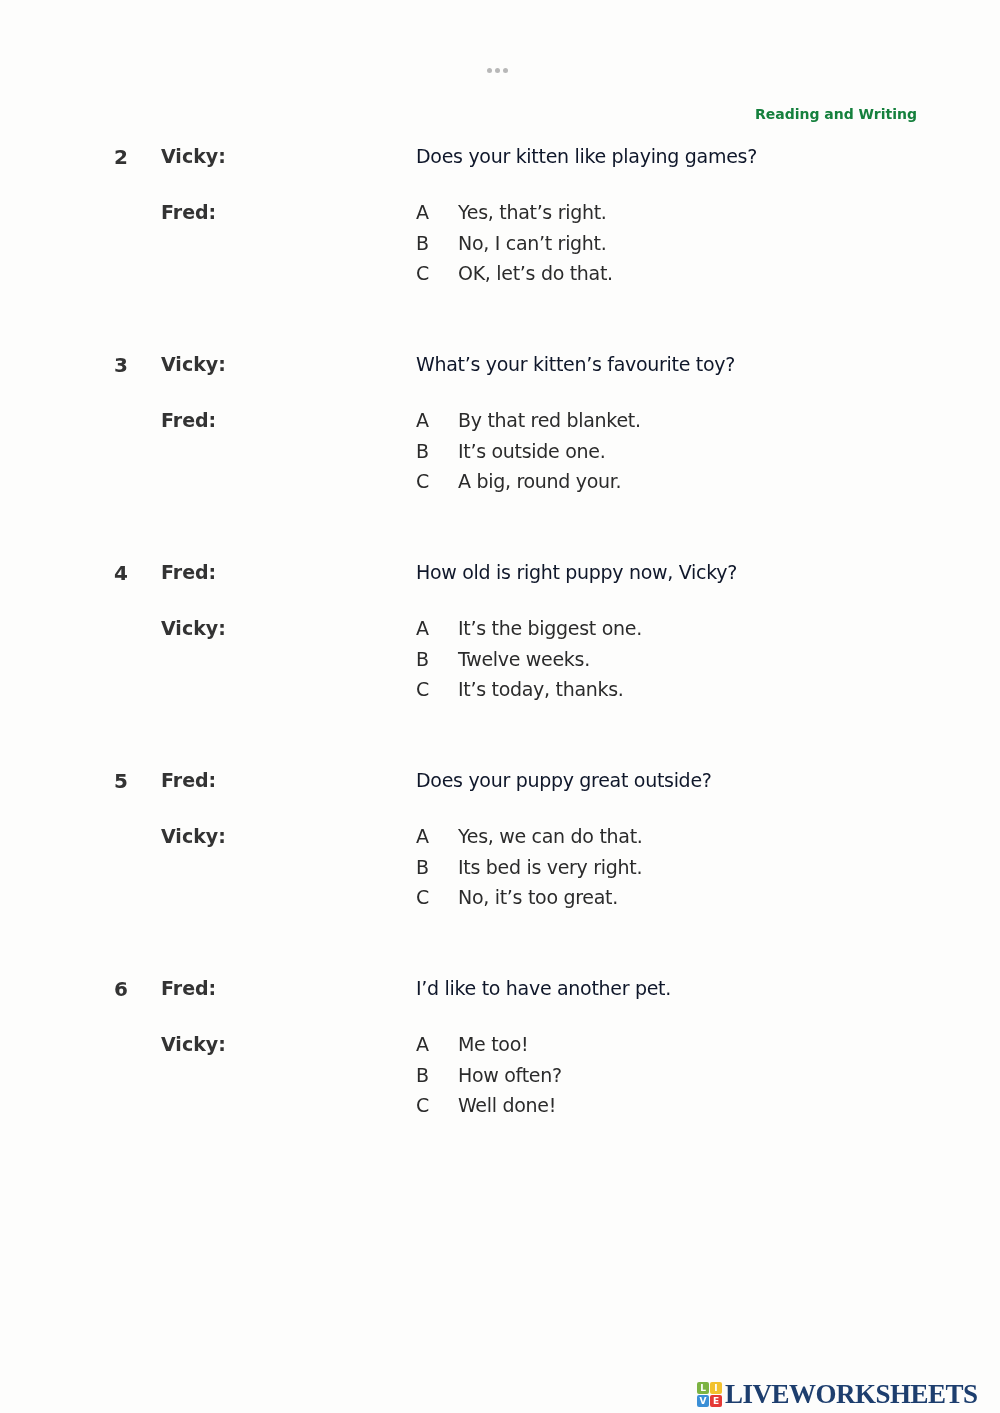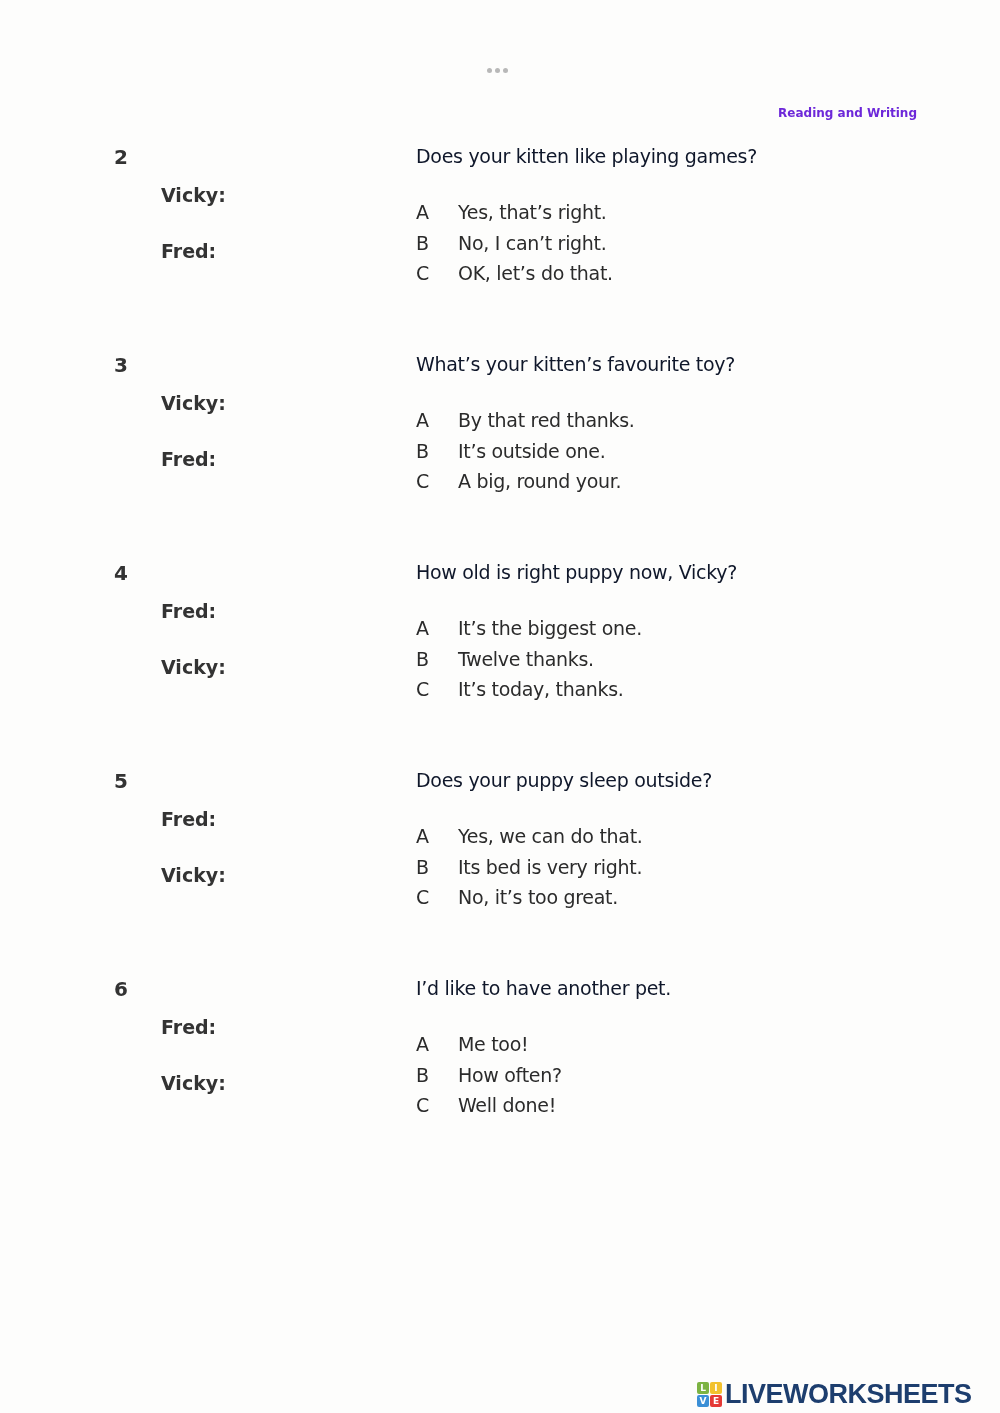--- a/index.html
+++ b/index.html
@@ -9,52 +9,52 @@
       font-family: "DejaVu Sans", sans-serif;
       color: #2b2b2b;
     }
     .dots {
       position: absolute; left: 487px; top: 68px;
       display: flex; gap: 3px;
     }
     .dots span { width: 5px; height: 5px; border-radius: 50%; background: #b8b8b8; display: block; }
     .section-header {
       position: absolute; right: 83px; top: 106px;
-      font-family: "DejaVu Sans", sans-serif; font-weight: bold; font-size: 12px;
-      color: #6d28d9;
+      font-family: "DejaVu Sans", sans-serif; font-weight: bold; font-size: 14px;
+      color: #15803d;
     }
     .question { position: absolute; left: 0; width: 1000px; }
     .q-num {
       position: absolute; left: 114px; top: 0;
       font-family: "DejaVu Sans", sans-serif; font-weight: bold; font-size: 20px; color: #333;
     }
     .speaker {
       position: absolute; left: 161px;
-      font-family: "DejaVu Sans", sans-serif; font-weight: bold; font-size: 19px; color: #333; margin-top: 39px;
+      font-family: "DejaVu Sans", sans-serif; font-weight: bold; font-size: 19px; color: #333;
     }
     .speaker.first { top: 0; }
     .speaker.second { top: 56px; }
     .prompt {
       position: absolute; left: 416px; top: 0;
       font-family: "DejaVu Sans", sans-serif; font-size: 19px; color: #0f172a;
       letter-spacing: -0.3px;
     }
     .options { position: absolute; left: 416px; top: 56px; }
     .option { display: flex; height: 30.5px; align-items: flex-start;
       font-family: "DejaVu Sans", sans-serif; font-size: 19px; color: #2b2b2b; letter-spacing: -0.3px; }
     .option .letter { width: 42px; display: inline-block; }
     .footer-logo {
       position: absolute; left: 697px; top: 1379px;
       display: flex; align-items: center;
     }
     .tiles { display: grid; grid-template-columns: 12px 12px; grid-template-rows: 12px 12px; gap: 1px; margin-right: 3px; }
     .tile { font-family: "DejaVu Sans", sans-serif; font-weight: bold; font-size: 9px; color: #fff;
       display: flex; align-items: center; justify-content: center; border-radius: 2px; }
     .brand-text {
-      font-family: Liberation Sans, sans-serif; font-weight: bold; font-size: 27px;
+      font-family: Liberation Serif, serif; font-weight: bold; font-size: 27px;
       color: #1d3e6e; letter-spacing: -0.5px; text-align: right;
     }
   </style>
 </head>
 <body>
 
 <div class="dots">
     <span></span>
     <span></span>
     <span></span>
@@ -84,21 +84,21 @@
 </div>
 
 <div class="question" style="top:353px;">
   <div class="q-num">3</div>
   <div class="speaker first">Vicky:</div>
   <div class="prompt">What’s your kitten’s favourite toy?</div>
   <div class="speaker second">Fred:</div>
   <div class="options">
     <div class="option">
         <span class="letter">A</span>
-        <span>By that red thanks.</span>
+        <span>By that red blanket.</span>
       </div>
     <div class="option">
         <span class="letter">B</span>
         <span>It’s outside one.</span>
       </div>
     <div class="option">
         <span class="letter">C</span>
         <span>A big, round your.</span>
       </div>
   </div>
@@ -109,33 +109,33 @@
   <div class="speaker first">Fred:</div>
   <div class="prompt">How old is right puppy now, Vicky?</div>
   <div class="speaker second">Vicky:</div>
   <div class="options">
     <div class="option">
         <span class="letter">A</span>
         <span>It’s the biggest one.</span>
       </div>
     <div class="option">
         <span class="letter">B</span>
-        <span>Twelve thanks.</span>
+        <span>Twelve weeks.</span>
       </div>
     <div class="option">
         <span class="letter">C</span>
         <span>It’s today, thanks.</span>
       </div>
   </div>
 </div>
 
 <div class="question" style="top:769px;">
   <div class="q-num">5</div>
   <div class="speaker first">Fred:</div>
-  <div class="prompt">Does your puppy sleep outside?</div>
+  <div class="prompt">Does your puppy great outside?</div>
   <div class="speaker second">Vicky:</div>
   <div class="options">
     <div class="option">
         <span class="letter">A</span>
         <span>Yes, we can do that.</span>
       </div>
     <div class="option">
         <span class="letter">B</span>
         <span>Its bed is very right.</span>
       </div>

